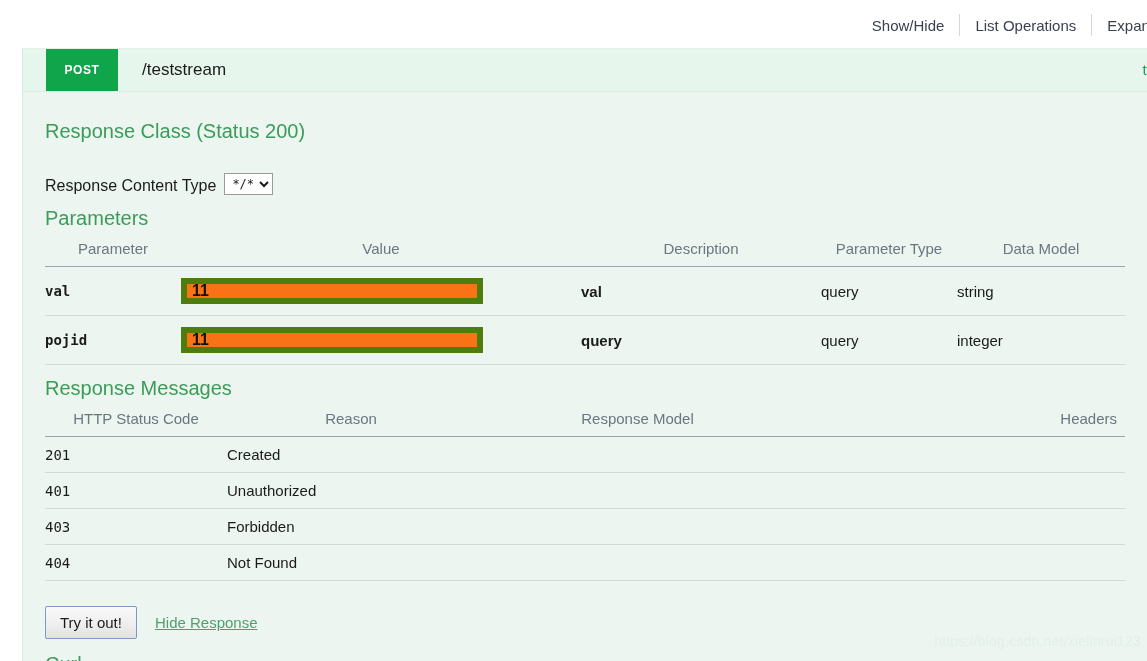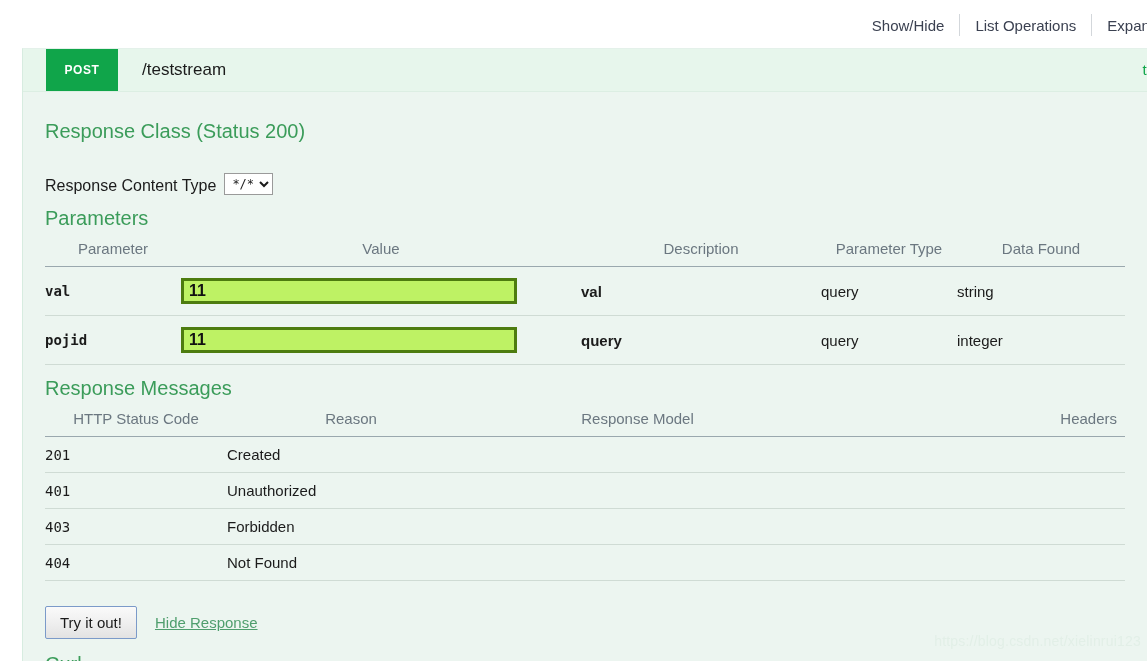--- a/index.html
+++ b/index.html
@@ -169,25 +169,25 @@
 
   .params-table td.c-param {
     font-family: "DejaVu Sans Mono", "Liberation Mono", monospace;
     font-weight: bold;
     font-size: 14px;
   }
   .params-table td.c-desc { font-weight: bold; font-size: 15px; }
   .params-table td.c-value { padding: 11px 0; }
 
   input.param-input {
-    width: 336px;
+    width: 302px;
     height: 26px;
     box-sizing: border-box;
-    border: 3px solid #4d7c0f;
-    background: #bef264;
+    border: 6px solid #4d7c0f;
+    background: #f97316;
     padding: 2px 5px;
     font-family: "Liberation Sans", sans-serif;
     font-size: 16px;
     font-weight: bold;
     color: #111111;
   }
 
   
   .resp-table { margin-top: 2px; }
   .resp-table th.c-code   { width: 182px; }
@@ -276,21 +276,21 @@
 
     <h4 class="section-title">Parameters</h4>
 
     <table class="sw-table params-table">
       <thead>
         <tr>
           <th class="c-param">Parameter</th>
           <th class="c-value">Value</th>
           <th class="c-desc">Description</th>
           <th class="c-ptype">Parameter Type</th>
-          <th class="c-dtype">Data Found</th>
+          <th class="c-dtype">Data Model</th>
         </tr>
       </thead>
       <tbody>
         <tr>
           <td class="c-param">val</td>
           <td class="c-value">
             <input class="param-input" type="text" value="11" style="">
           </td>
           <td class="c-desc">val</td>
           <td>query</td>

